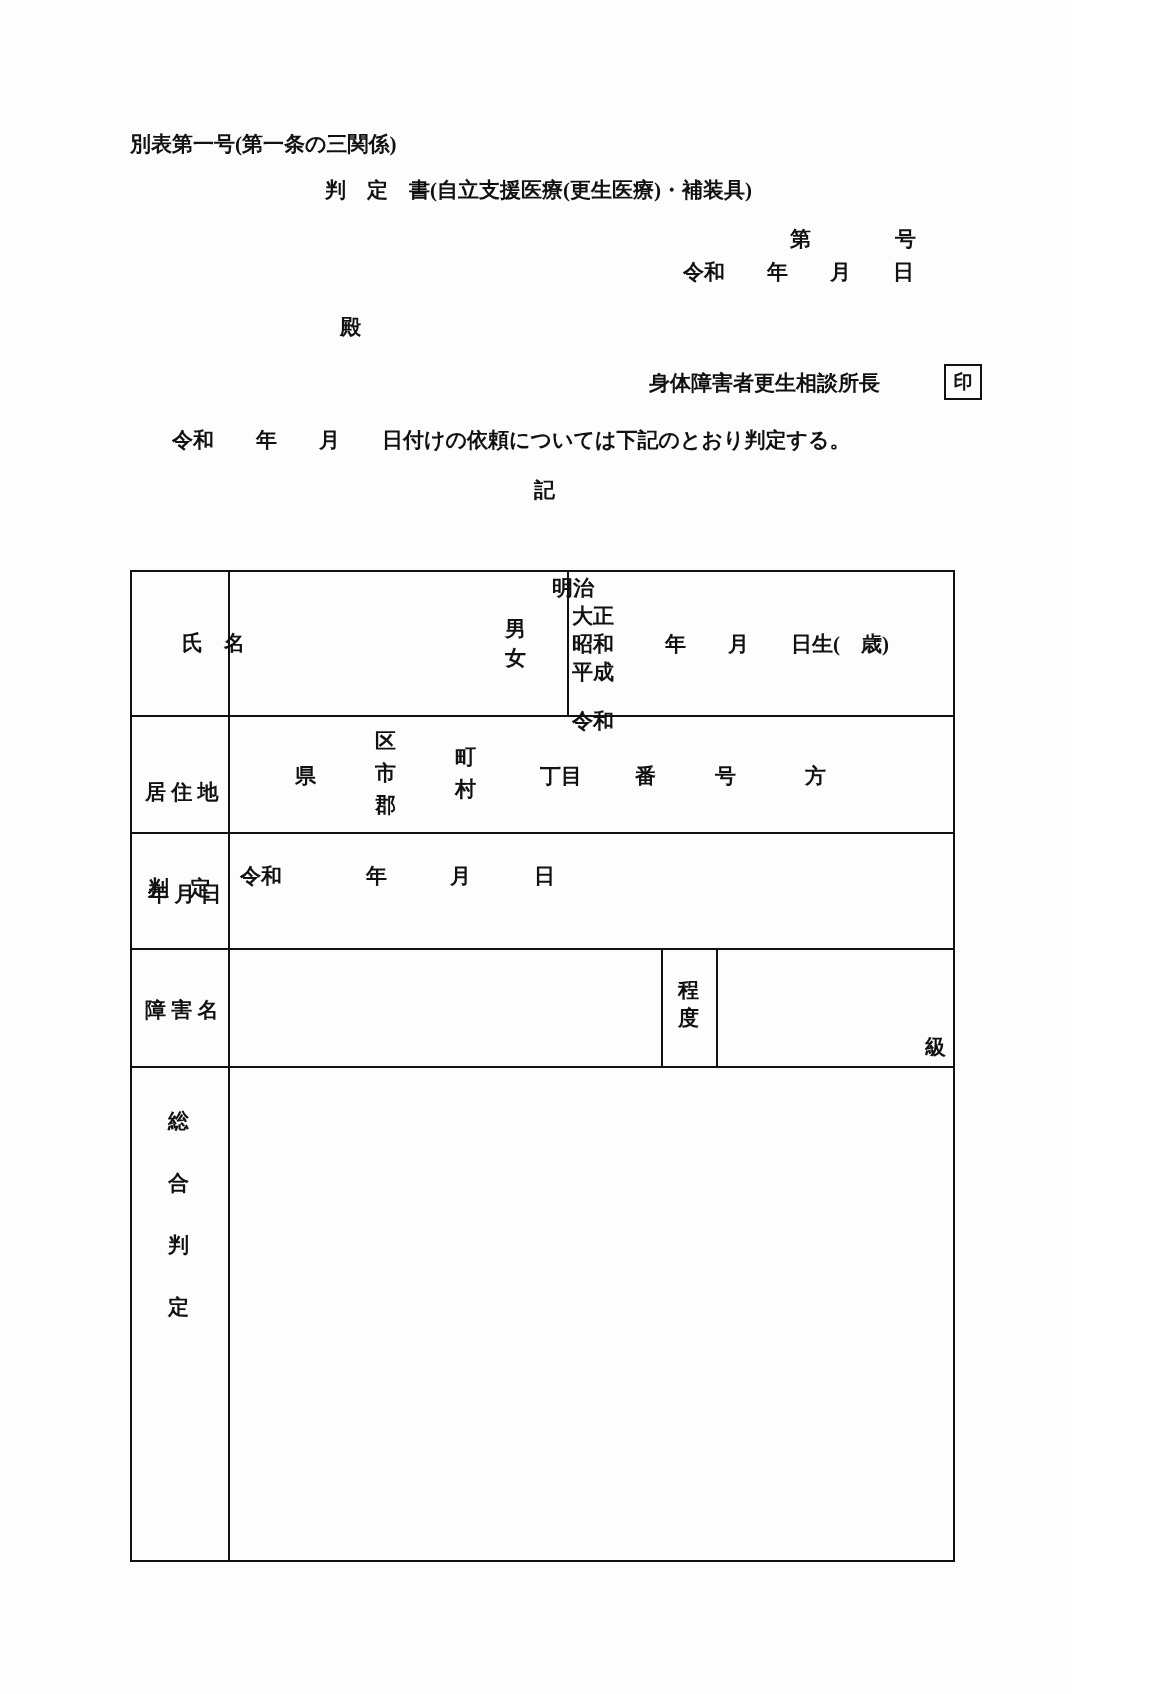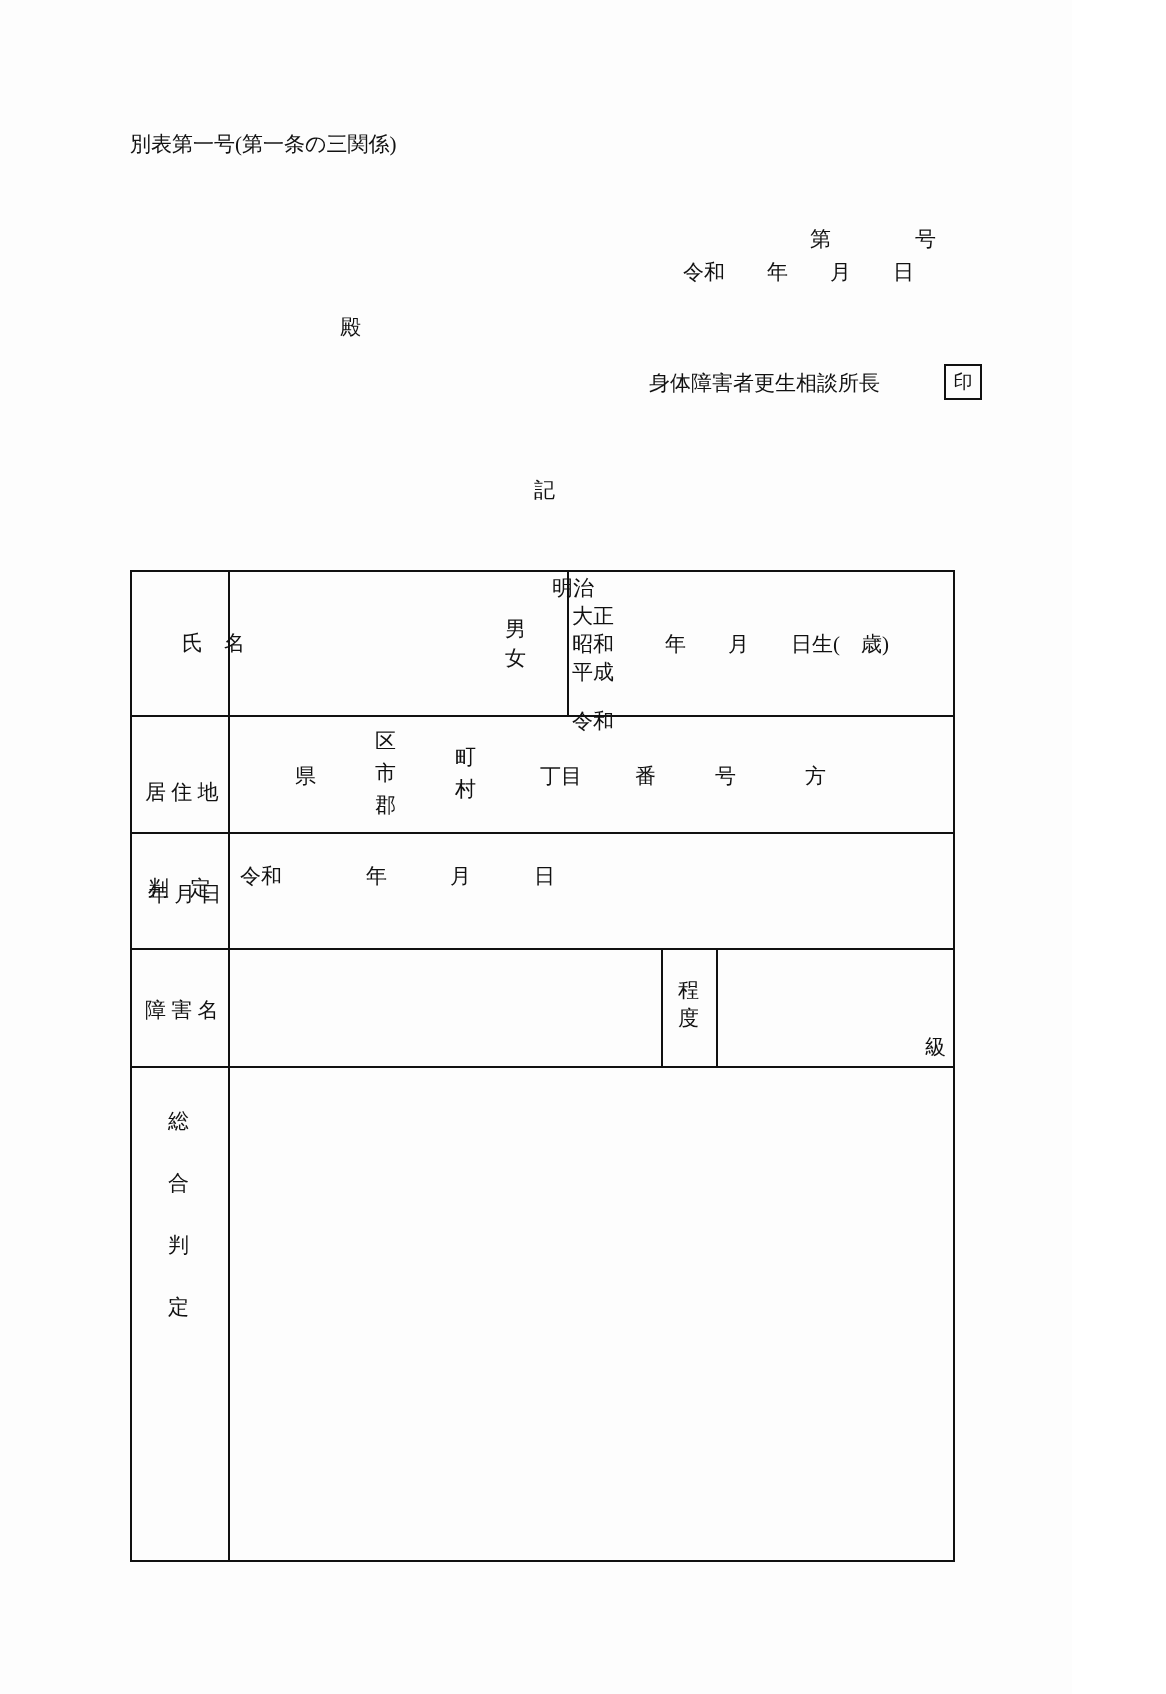--- a/index.html
+++ b/index.html
@@ -4,20 +4,21 @@
 <style>
   html,body{margin:0;padding:0;background:#ffffff;}
   .page{
     position:relative;
     width:1072px;height:1694px;
     background:#fdfdfd;
     color:#111;
     font-family:"Liberation Serif","DejaVu Serif",serif;
     font-size:21px;
     overflow:hidden;
+    font-weight:bold;
   }
   .abs{position:absolute;white-space:pre;line-height:1.25;}
   .seal-box{
     position:absolute;left:944px;top:364px;
     width:38px;height:36px;
     border:2px solid #111;
     display:flex;align-items:center;justify-content:center;
     font-size:19px;box-sizing:border-box;
   }
   .form-table{
@@ -30,27 +31,29 @@
   .hline{position:absolute;left:0;width:821px;height:2px;background:#111;}
   .vline{position:absolute;width:2px;background:#111;}
   .cell-text{position:absolute;white-space:pre;line-height:1.25;}
 </style>
 </head>
 <body>
 
 <div class="page">
 
   <div class="abs" style="left:130px;top:131px;">別表第一号(第一条の三関係)</div>
-  <div class="abs" style="left:810px;top:226px;text-align:center;">第　　　　号</div>
+  <div class="abs" style="left:325px;top:177px;">判　定　書(自立支援医療(更生医療)・補装具)</div>
+  <div class="abs" style="left:790px;top:226px;text-align:center;">第　　　　号</div>
   <div class="abs" style="left:683px;top:259px;">令和　　年　　月　　日</div>
   <div class="abs" style="left:340px;top:314px;">殿</div>
   <div class="abs" style="left:617px;top:370px;margin-left:32px;">身体障害者更生相談所長</div>
   <div class="seal-box">
     <span>印</span>
   </div>
+  <div class="abs" style="left:172px;top:427px;">令和　　年　　月　　日付けの依頼については下記のとおり判定する。</div>
   <div class="abs" style="left:534px;top:477px;">記</div>
 
   <div class="form-table">
 
     <div class="hline" style="top:143px;"></div>
     <div class="hline" style="top:260px;"></div>
     <div class="hline" style="top:376px;"></div>
     <div class="hline" style="top:494px;"></div>
 
     <div class="vline" style="left:96px;top:0;height:988px;"></div>

